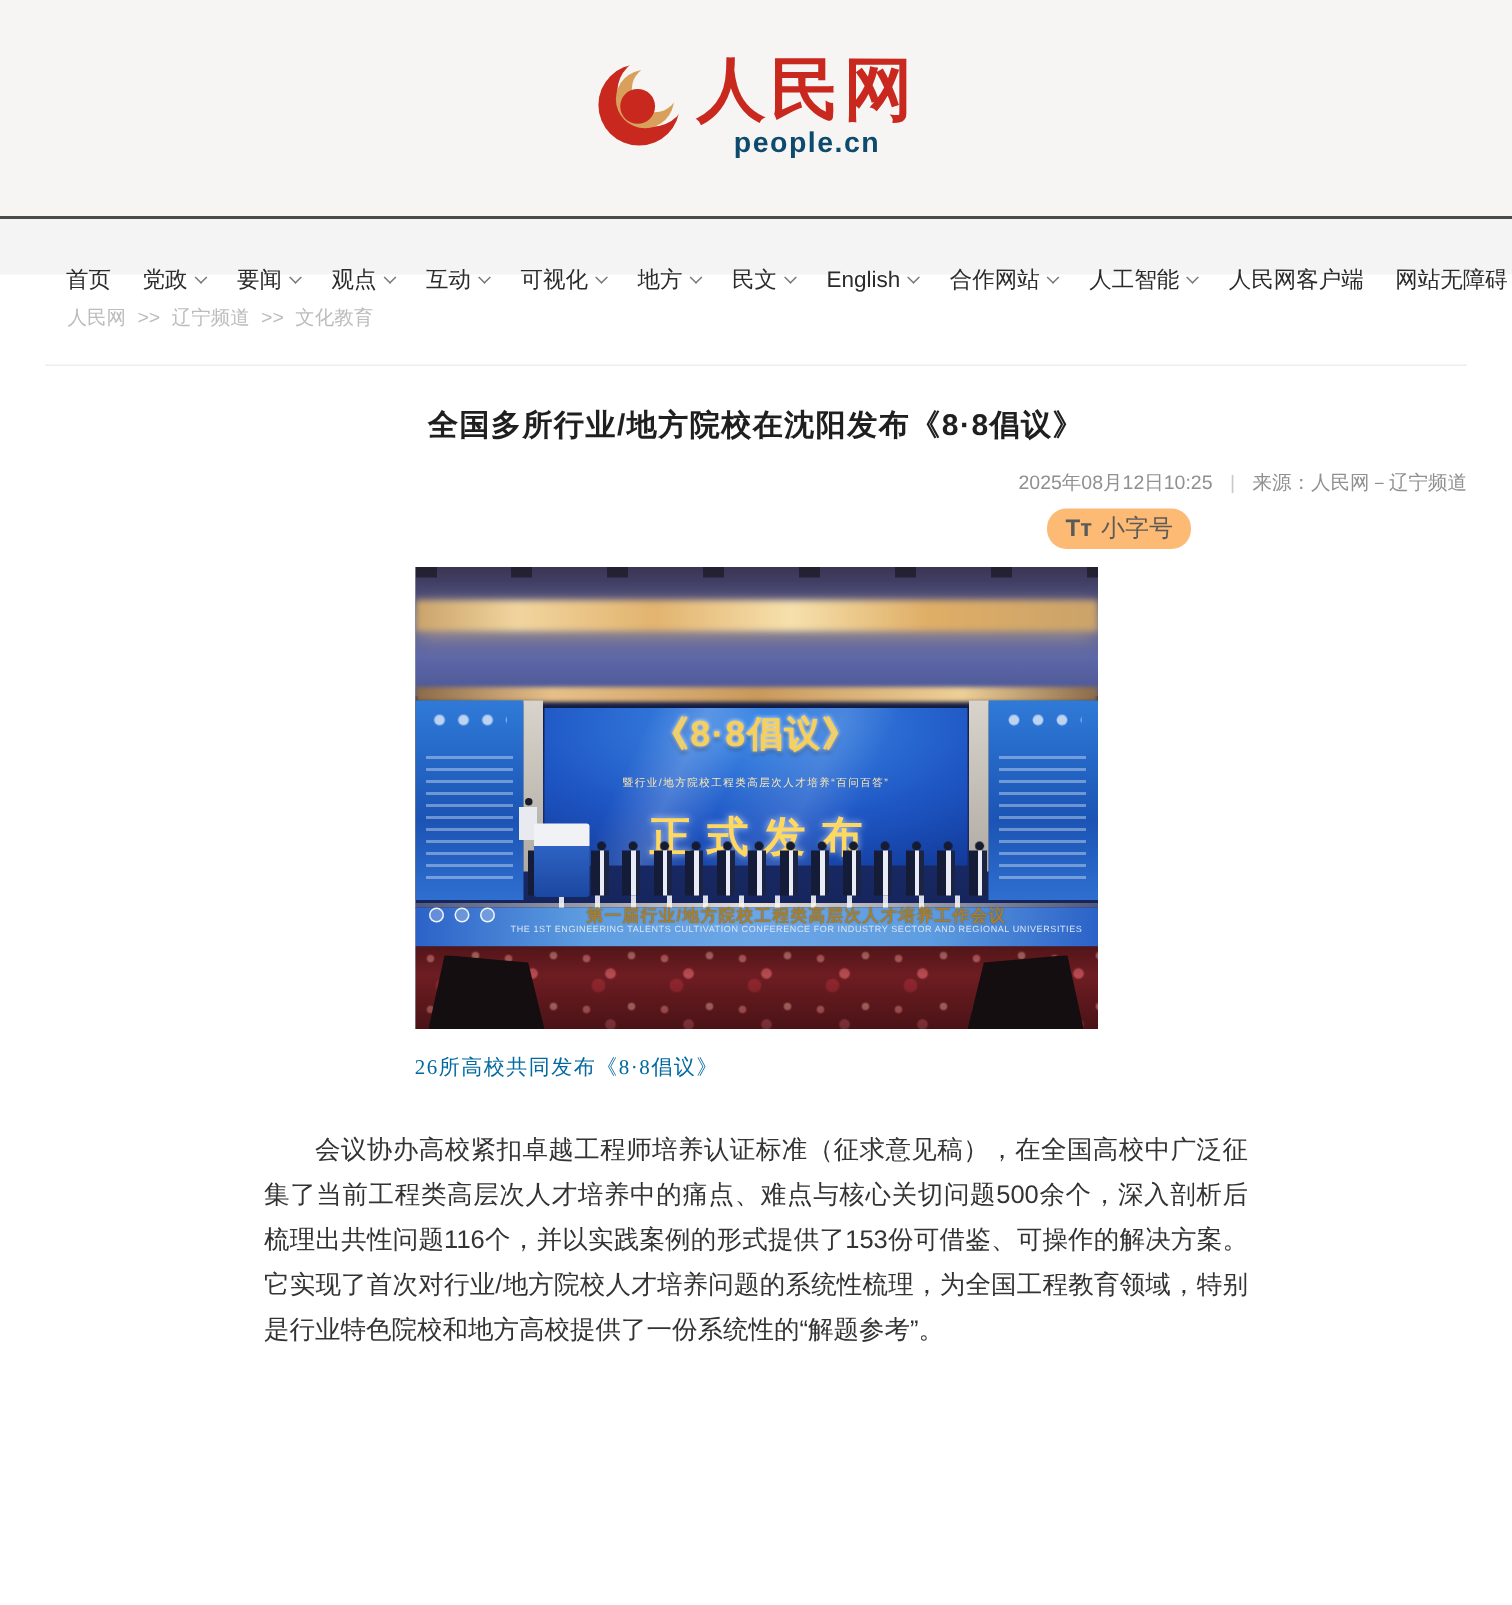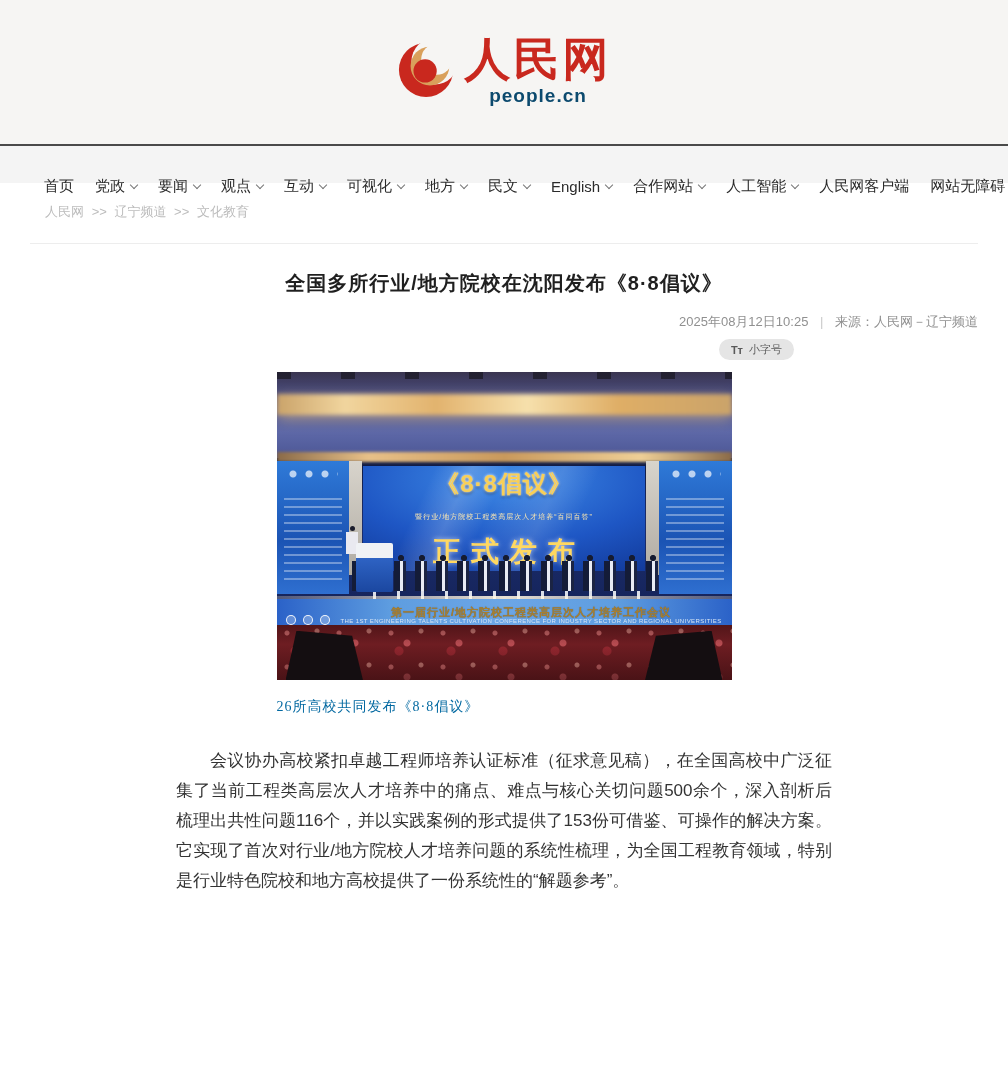--- a/index.html
+++ b/index.html
@@ -27,21 +27,21 @@
   .crumbs { margin:20px 0 0 45px; font-size:13px; color:#bcbcbc; }
   .crumbs span { cursor:pointer; }
   .crumbs .sep { margin:0 4px; cursor:default; }
 
   
   .article { margin:22px 30px 0; border-top:1px solid #ededed; padding-top:26px; }
   .title { text-align:center; font-size:20px; font-weight:bold; color:#1f1f1f; letter-spacing:1px; }
   .meta { text-align:right; font-size:13px; color:#909090; margin-top:16px; }
   .meta .bar { margin:0 8px; color:#c9c9c9; }
   .toolrow { width:656px; margin:8px auto 0; display:flex; justify-content:flex-end; padding-right:38px; }
-  .fontpill { background:#e5e5e5; border-radius:13px; padding:3px 12px; font-size:11px;
+  .fontpill { background:#fdba74; border-radius:13px; padding:3px 12px; font-size:16px;
     color:#5a5a5a; display:flex; align-items:center; gap:6px; cursor:pointer; }
   .fontpill .tt { font-weight:bold; }
 
   .body-col { width:656px; margin:12px auto 0; font-size:17px; line-height:30px;
     color:#333; text-align:justify; }
   .body-col p { text-indent:2em; margin-bottom:16px; }
 
   
   figure { width:455px; margin:4px auto 0; }
   .caption { font-family:"Liberation Serif","DejaVu Serif",serif;
@@ -93,21 +93,21 @@
   .lectern { position:absolute; left:17.5%; top:55.5%; width:8%; height:16%;
     background:linear-gradient(180deg,#f0f2f5 0 30%,#2e63c4 30%,#1b47a0); border-radius:2px; }
   .speakerfig { position:absolute; left:15.3%; top:50%; width:2.6%; height:9%;
     background:linear-gradient(180deg,transparent 0 22%,#e9e9f0 22%); }
   .speakerfig::before { content:""; position:absolute; top:0; left:30%; width:5px; height:5px;
     border-radius:50%; background:#1a1c2c; }
   .stageedge { position:absolute; left:0; right:0; top:72.7%; height:1%;
     background:linear-gradient(90deg,rgba(255,240,210,.25),rgba(255,246,226,.9),rgba(255,240,210,.25)); }
   .banner { position:absolute; left:0; right:0; top:73.6%; height:8.6%;
     background:linear-gradient(90deg,#2b62c8,#5e9de0 25%,#6ca6e6 50%,#5e9de0 75%,#2b62c8);
-    display:flex; align-items:flex-end; justify-content:center; gap:10px; }
+    display:flex; align-items:flex-start; justify-content:center; gap:10px; }
   .banner-logos { display:flex; gap:7px; }
   .blogo { width:10px; height:10px; border:1px solid rgba(255,255,255,.9); border-radius:50%;
     background:rgba(255,255,255,.25); }
   .banner-text { text-align:center; line-height:1.15; }
   .banner-cn { color:#a87f2f; font-size:11px; font-weight:bold; letter-spacing:1px;
     text-shadow:0 0 1px rgba(90,60,0,.6); }
   .banner-en { color:#d8e6f5; font-size:6px; letter-spacing:.4px; }
   .carpet { position:absolute; left:0; right:0; top:82.2%; bottom:0; background-color:#6e1d22;
     background-image:
       radial-gradient(circle at 10px 8px,rgba(222,120,120,.8) 0 2px,transparent 3px),

